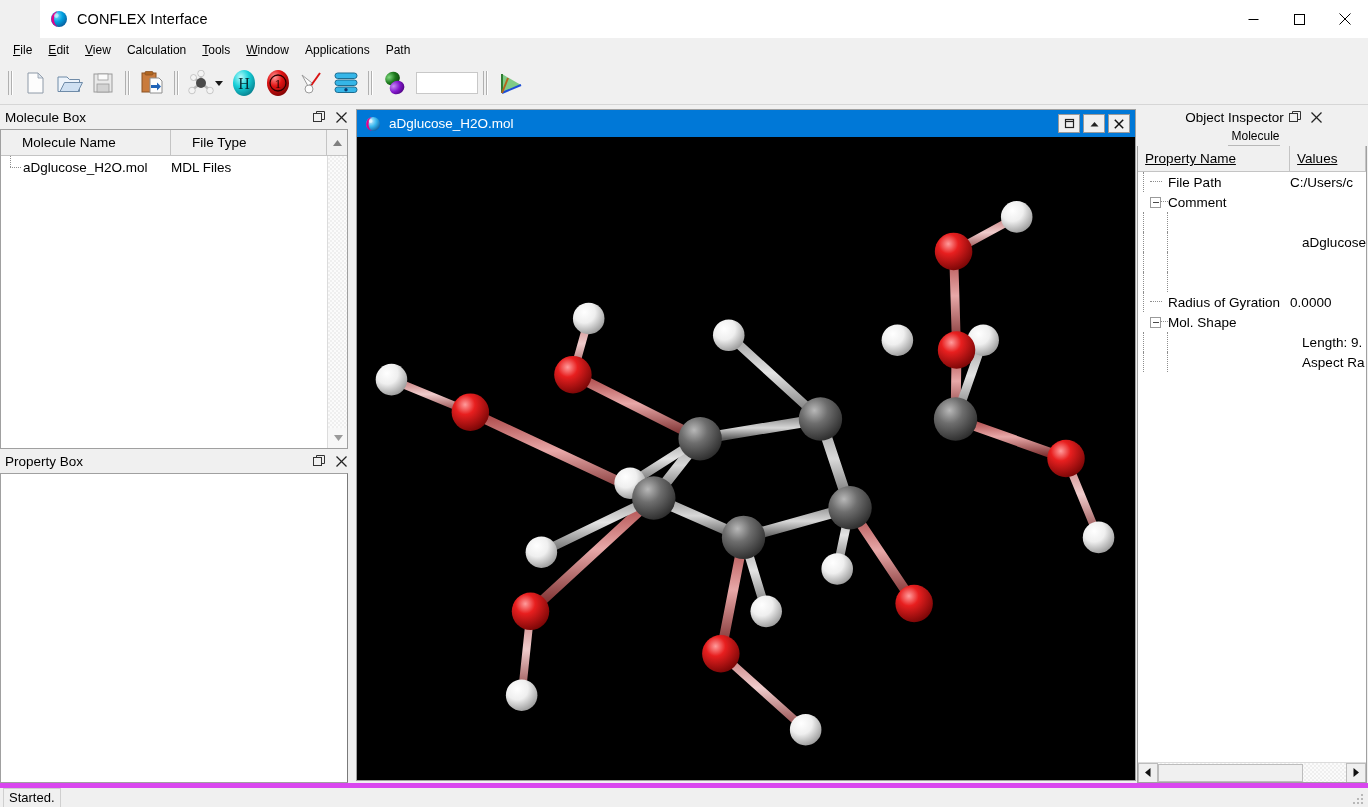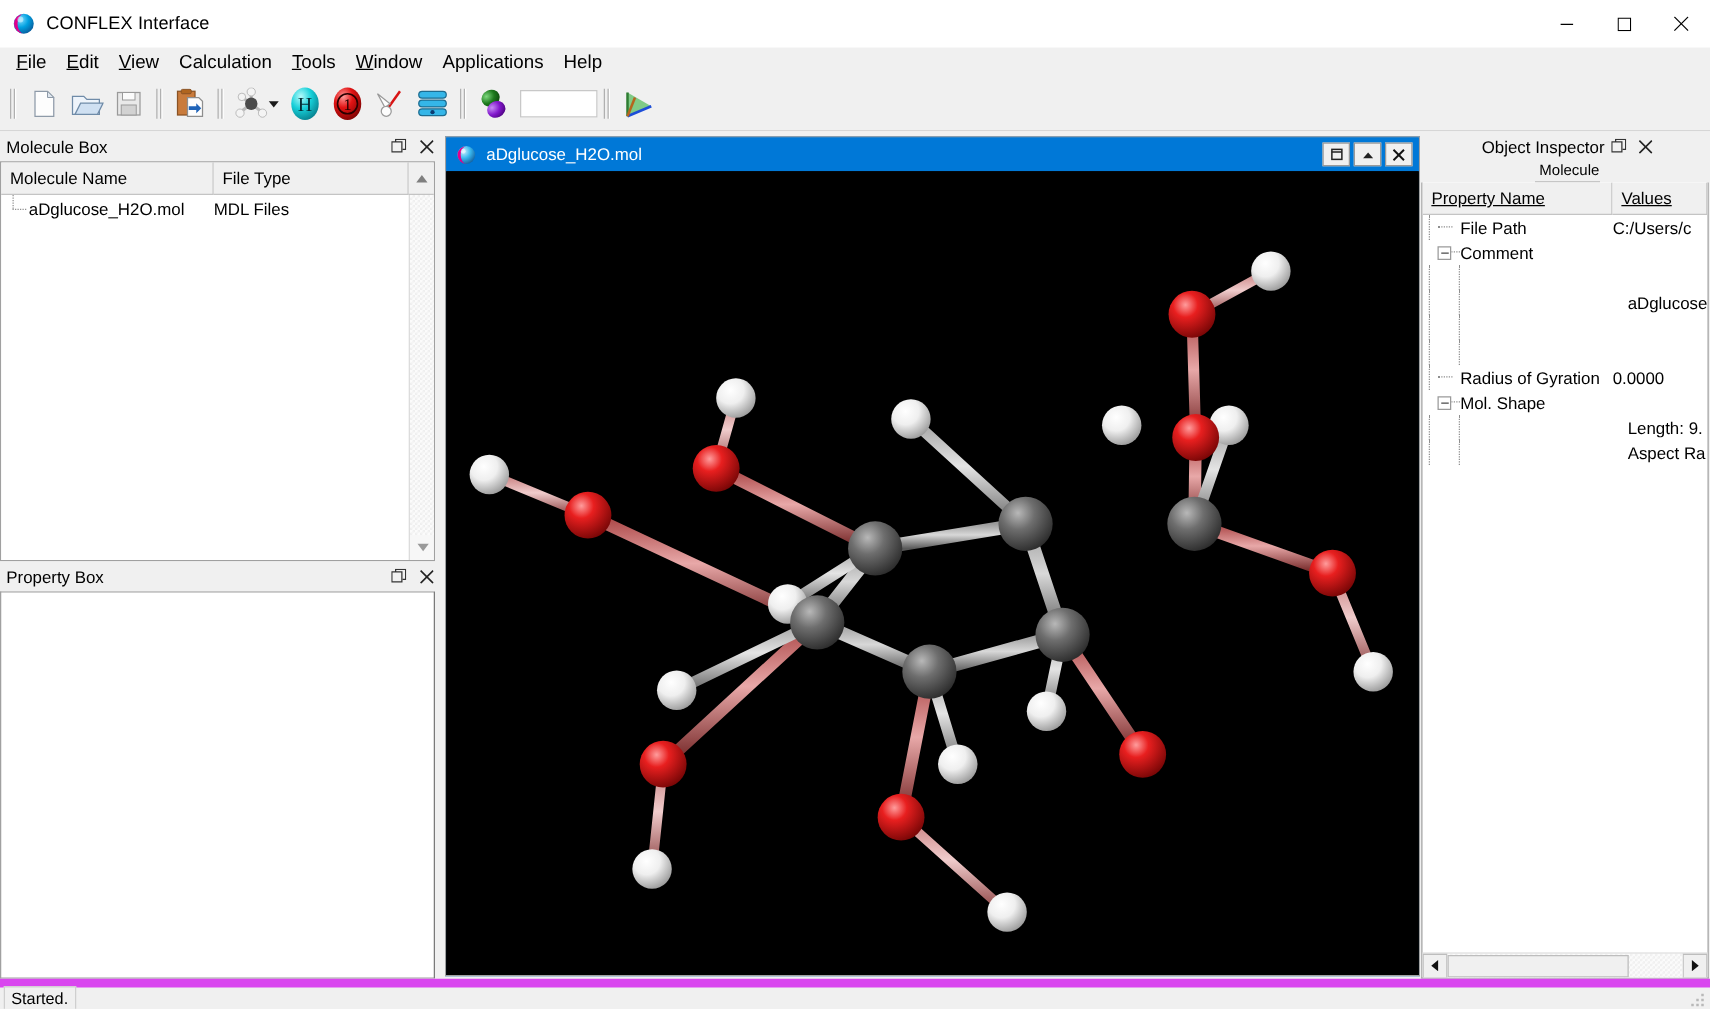--- a/index.html
+++ b/index.html
@@ -18,20 +18,21 @@
     background: #f0f0f0;
     display: flex; flex-direction: column;
   }
 
   
   .titlebar {
     height: 38px; min-height: 38px;
     background: #ffffff;
     display: flex; align-items: center;
     position: relative;
+    margin-left: 40px;
   }
   .titlebar-icon {
     width: 18px; height: 18px;
     margin-left: 10px; margin-right: 9px;
     position: relative; flex: none;
   }
   .titlebar-text {
     font-size: 14.5px; color: #000;
     letter-spacing: 0.1px;
   }
@@ -49,21 +50,21 @@
 
   
   .menubar {
     height: 24px; min-height: 24px;
     background: #f0f0f0;
     display: flex; align-items: center;
     padding-left: 5px;
   }
   .menu-item {
     padding: 2px 8px 3px 8px;
-    font-size: 15px;
+    font-size: 12px;
     color: #000;
     cursor: default;
     white-space: nowrap;
   }
   .menu-item u { text-decoration: underline; }
 
   
   .toolbar {
     height: 43px; min-height: 43px;
     background: #f0f0f0;
@@ -139,21 +140,21 @@
     position: relative;
   }
 
   
   .tbl-head { display: flex; height: 26px; min-height: 26px; }
   .tbl-th {
     background: #f0f0f0;
     border-right: 1px solid #c4c4c4;
     border-bottom: 1px solid #c4c4c4;
     display: flex; align-items: center;
-    padding-left: 7px;
+    padding-left: 21px;
     font-size: 13.5px;
     cursor: default;
   }
   .tbl-th.name { width: 170px; min-width: 170px; }
   .tbl-th.type { flex: 1; }
   .head-scrollcap {
     width: 20px; min-width: 20px;
     background: #f0f0f0;
     border-bottom: 1px solid #c4c4c4;
     display: flex; align-items: center; justify-content: center;
@@ -334,21 +335,21 @@
   .hscroll-thumb {
     position: absolute; left: 0; top: 1px; bottom: 1px;
     width: 145px;
     background: #f0f0f0; border: 1px solid #bdbdbd;
   }
 
   
   .statusbar {
     height: 24px; min-height: 24px;
     background: #f0f0f0;
-    border-top: 7px solid #d946ef;
+    border-top: 5px solid #d946ef;
     display: flex; align-items: center;
   }
   .status-cell {
     height: 20px; margin-left: 3px;
     border: 1px solid #cfcfcf;
     display: flex; align-items: center;
     padding: 0 5px;
     font-size: 13px;
     background: #f0f0f0;
   }
@@ -402,21 +403,21 @@
   </div>
 
   <div class="menubar">
     <div class="menu-item"><u>F</u><span>ile</span></div>
     <div class="menu-item"><u>E</u><span>dit</span></div>
     <div class="menu-item"><u>V</u><span>iew</span></div>
     <div class="menu-item"><span>Calculation</span></div>
     <div class="menu-item"><u>T</u><span>ools</span></div>
     <div class="menu-item"><u>W</u><span>indow</span></div>
     <div class="menu-item"><span>Applications</span></div>
-    <div class="menu-item"><span>Help</span></div>
+    <div class="menu-item"><span>Path</span></div>
   </div>
 
   <div class="toolbar">
 
     <div class="tb-grip"></div>
 
     <div class="tb-btn">
       <svg width="26" height="26" viewBox="0 0 26 26">
         <path d="M6 3 h10 l5 5 v15 h-15 z" fill="#fdfdfd" stroke="#8e9aa8" stroke-width="1"></path>
         <path d="M16 3 v5 h5 z" fill="#dfe6ee" stroke="#8e9aa8" stroke-width="0.8"></path>

